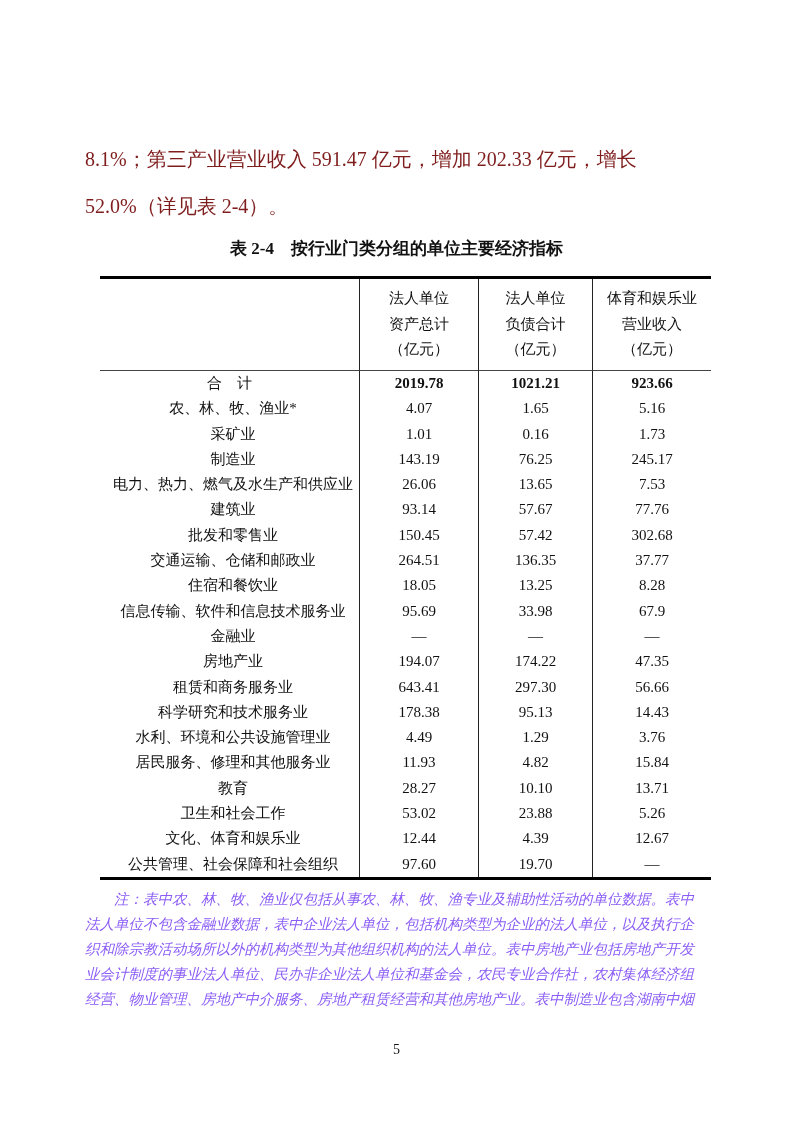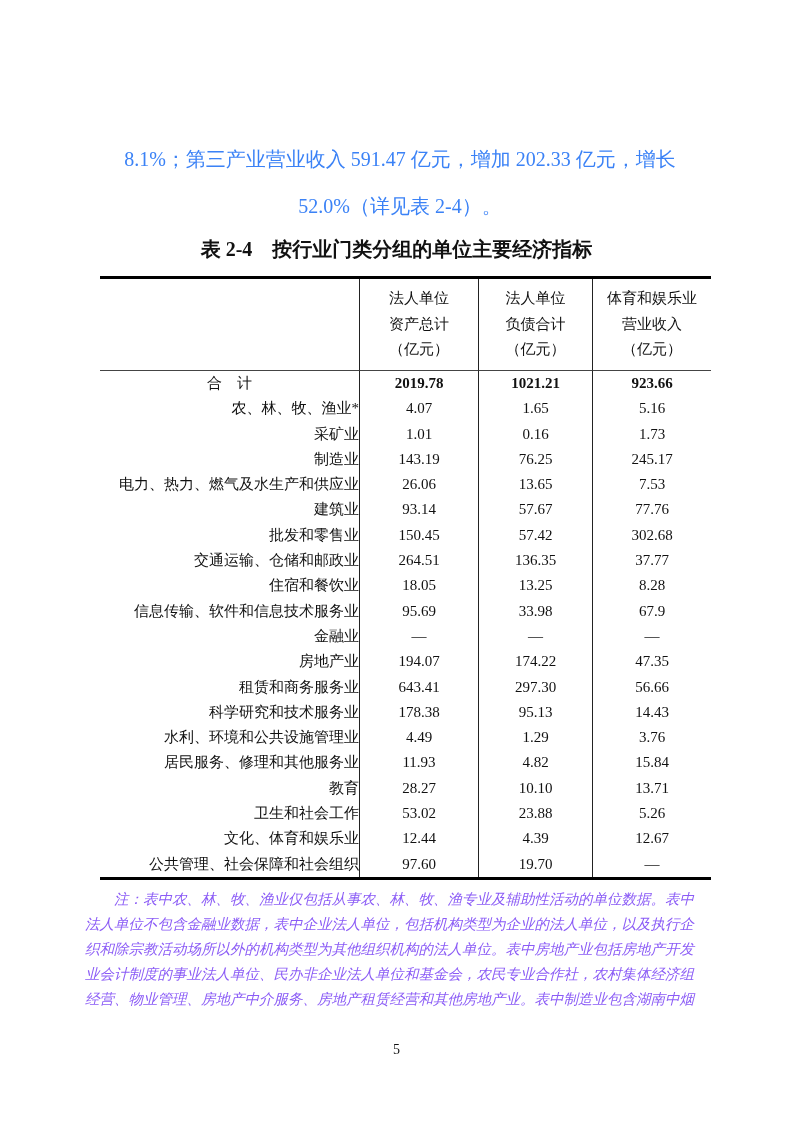--- a/index.html
+++ b/index.html
@@ -12,29 +12,28 @@
     background: #ffffff;
     color: #111111;
     font-family: "Liberation Serif", "DejaVu Serif", serif;
     overflow: hidden;
   }
   
   .intro {
     margin: 136px 78px 0 85px;
     font-size: 20px;
     line-height: 47px;
-    color: #3b82f6;
-    text-align: center;
+    color: #7f1d1d;
   }
   .intro .line { white-space: nowrap; }
   
   .table-title {
     margin-top: 8px;
     text-align: center;
-    font-size: 20px;
+    font-size: 17px;
     font-weight: bold;
     line-height: 22px;
     white-space: nowrap;
   }
   
   .etable {
     margin: 16px 0 0 100px;
     width: 611px;
     display: grid;
     grid-template-columns: 259px 119px 114px 119px;
@@ -49,21 +48,21 @@
     border-bottom: 1px solid #444;
     display: flex;
     flex-direction: column;
     justify-content: center;
   }
   .etable .th .hline { line-height: 25.5px; }
   .etable .td {
     height: 25.3px;
     line-height: 25.3px;
   }
-  .etable .td.c1 { padding-left: 7px; text-align: right; }
+  .etable .td.c1 { padding-left: 7px; text-align: center; }
   .etable .td.total-label { text-align: center; padding-left: 0; }
   .etable .total-val { font-weight: bold; }
   
   .note {
     margin: 7px 78px 0 85px;
     font-size: 14.5px;
     line-height: 25px;
     font-style: italic;
     color: #8b5cf6;
   }

